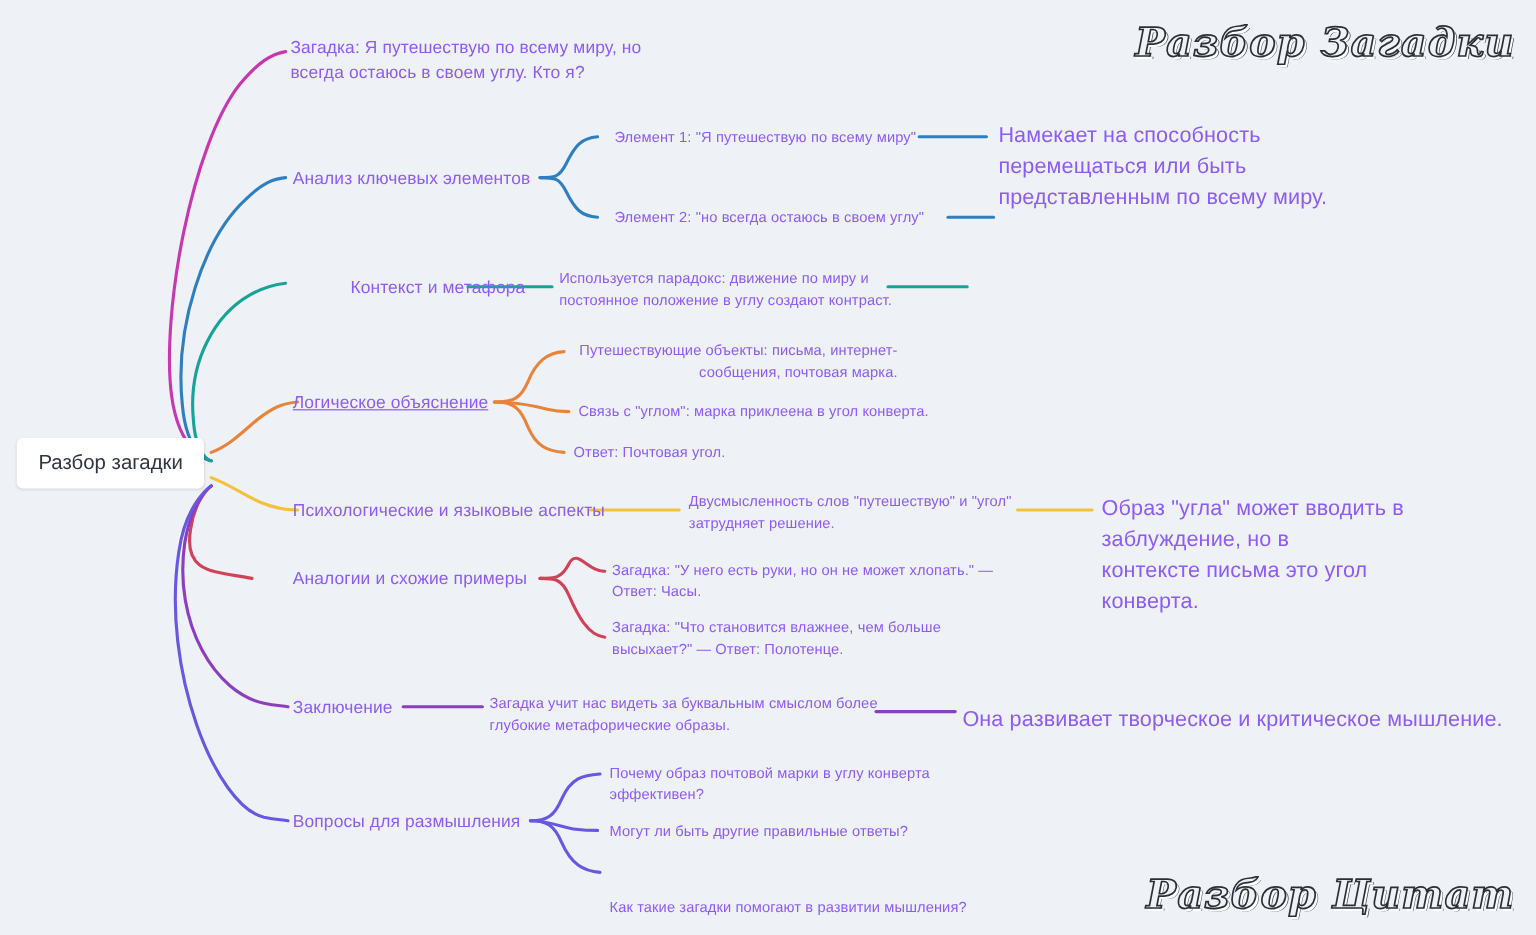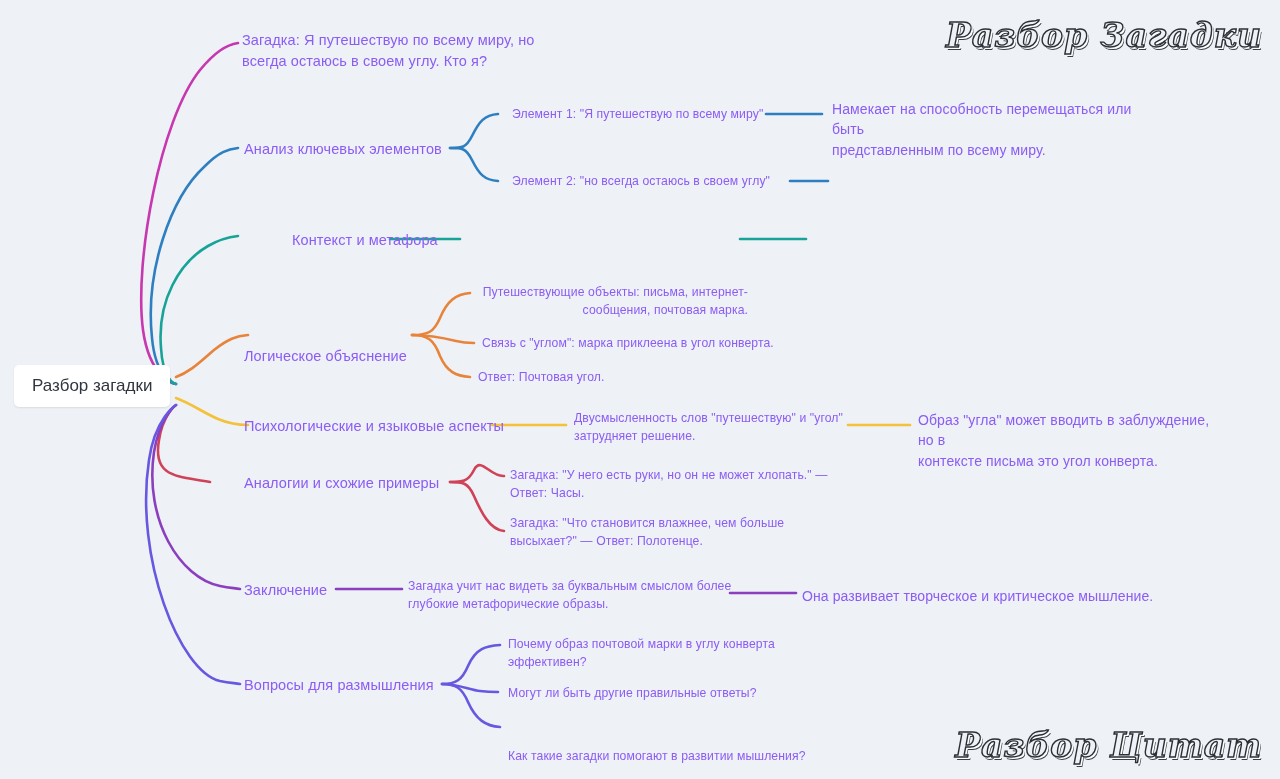--- a/index.html
+++ b/index.html
@@ -42,21 +42,21 @@
     border-radius: 5px;
     box-shadow: 0 1px 2px rgba(30,40,60,0.10);
     color: #2f3640;
     font-size: 17px;
     padding: 12px 18px 13px 18px;
     white-space: nowrap;
     line-height: 1;
   }
   .lvl1 { font-size: 14.5px; }
   .lvl2 { font-size: 12.2px; }
-  .lvl3 { font-size: 14px; }
+  .lvl3 { font-size: 18px; }
 
   .watermark {
     position: absolute;
     font-family: "DejaVu Serif", "Liberation Serif", serif;
     font-style: italic;
     font-weight: bold;
     font-size: 33px;
     color: #eef1f5;
     -webkit-text-stroke: 1.4px #2b2f36;
     text-shadow:
@@ -125,22 +125,24 @@
   <div class="node-label lvl1" style="left:242px; top:30px; width:300px;">Загадка: Я путешествую по всему миру, но
 всегда остаюсь в своем углу. Кто я?</div>
 
   <div class="node-label lvl1" style="left:244px; top:139px;">Анализ ключевых элементов</div>
   <div class="node-label lvl2" style="left:512px; top:106px;">Элемент 1: "Я путешествую по всему миру"</div>
   <div class="node-label lvl3" style="left:832px; top:99px; width:310px;">Намекает на способность перемещаться или быть
 представленным по всему миру.</div>
   <div class="node-label lvl2" style="left:512px; top:173px;">Элемент 2: "но всегда остаюсь в своем углу"</div>
 
   <div class="node-label lvl1" style="left:258px; top:230px;margin-left:34px;">Контекст и метафора</div>
+  <div class="node-label lvl2" style="left:466px; top:224px; width:280px;">Используется парадокс: движение по миру и
+постоянное положение в углу создают контраст.</div>
 
-  <div class="node-label lvl1" style="left:244px; top:346px;">Логическое объяснение</div>
+  <div class="node-label lvl1" style="left:244px; top:326px;text-decoration:underline;">Логическое объяснение</div>
   <div class="node-label lvl2" style="left:478px; top:284px; width:270px;text-align:right;">Путешествующие объекты: письма, интернет-
 сообщения, почтовая марка.</div>
   <div class="node-label lvl2" style="left:482px; top:335px;">Связь с "углом": марка приклеена в угол конверта.</div>
   <div class="node-label lvl2" style="left:478px; top:369px;">Ответ: Почтовая угол.</div>
 
   <div class="node-label lvl1" style="left:244px; top:416px;">Психологические и языковые аспекты</div>
   <div class="node-label lvl2" style="left:574px; top:410px; width:276px;">Двусмысленность слов "путешествую" и "угол"
 затрудняет решение.</div>
   <div class="node-label lvl3" style="left:918px; top:410px; width:296px;">Образ "угла" может вводить в заблуждение, но в
 контексте письма это угол конверта.</div>

